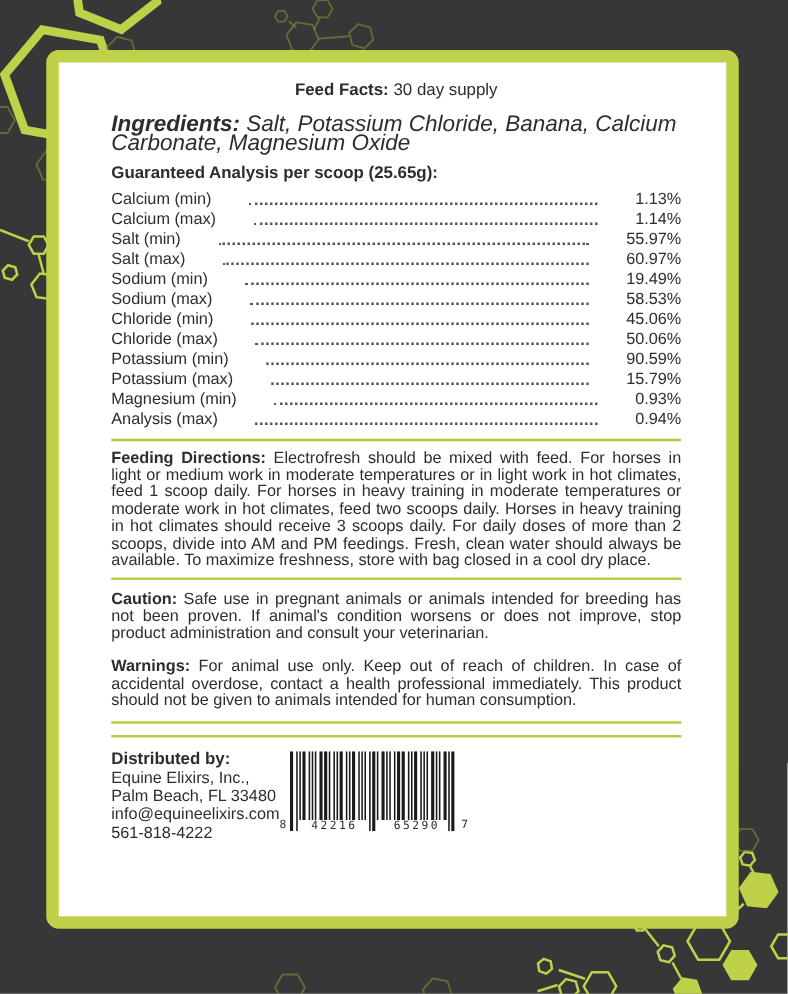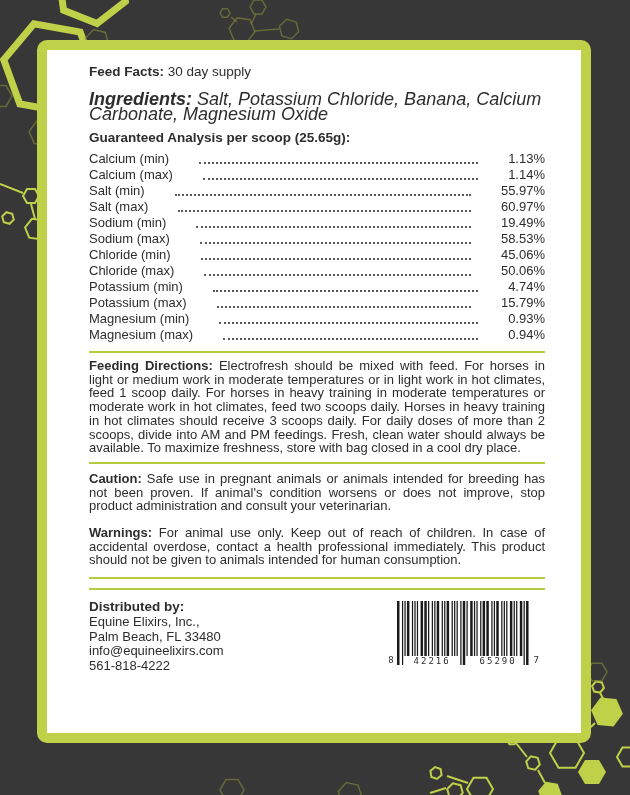--- a/index.html
+++ b/index.html
@@ -3,34 +3,34 @@
 <meta charset="utf-8">
 <style>
   html,body{margin:0;padding:0;}
   .page{position:relative;width:630px;height:795px;background:#373737;overflow:hidden;
         font-family:"Liberation Sans",sans-serif;color:#2d2d2d;}
   svg.deco{position:absolute;left:0;top:0;}
   .panel{position:absolute;left:37px;top:40px;width:554px;height:703px;box-sizing:border-box;
          background:#ffffff;border:10px solid #bfd148;border-radius:10px;
          padding:14px 36px 10px 42px;overflow:hidden;}
   .b{font-weight:bold;}
-  .feed-facts{font-size:13.5px;line-height:15px;margin:0 0 13px;}
+  .feed-facts{font-size:13.5px;line-height:15px;margin:0 0 13px;text-align:center;}
   .ingredients{font-size:18px;line-height:14.5px;margin:0 0 9px;font-style:italic;}
   .ga-heading{font-size:13.5px;font-weight:bold;margin:0 0 6px;}
   .ga-row{display:flex;align-items:flex-end;font-size:13px;line-height:16px;gap:29px;}
   .ga-name,.ga-val{white-space:nowrap;}
   .ga-dots{flex:1;border-bottom:2px dotted #575757;margin:0 1px 3px 1px;}
   hr.div{border:0;height:2px;background:#b8cb3e;}
   .hr1{margin:8px 0 6px;}
   .hr2{margin:7px 0 8px;}
   .hr3{margin:10px 0 9px;}
   .hr4{margin:7px 0 9px;}
   .para{font-size:13px;line-height:13.7px;text-align:justify;margin:0;}
   .warnings{margin-top:13px;}
-  .footer{display:flex;justify-content:space-between;align-items:flex-start;margin-top:1px;}
+  .footer{display:flex;justify-content:flex-start;align-items:flex-start;margin-top:1px;}
   .dist{font-size:13px;line-height:14.5px;}
   .dist-label{font-size:13.5px;font-weight:bold;line-height:16px;}
   .barcode{display:flex;align-items:flex-end;gap:3px;margin-top:2px;margin-right:6px;}
   .bc-side{font-family:"DejaVu Sans Mono",monospace;font-size:9px;line-height:9px;}
   .bc-bars{position:relative;width:134px;height:64px;}
   .bc-num{position:absolute;bottom:-1px;font-family:"DejaVu Sans Mono",monospace;font-size:9px;
           line-height:9px;background:#fff;padding:0 3px;letter-spacing:2px;}
   .bc-num-left{left:14px;}
   .bc-num-right{left:68px;margin-left:12px;}
 </style>
@@ -128,34 +128,34 @@
           <span class="ga-val">45.06%</span>
         </div>
       <div class="ga-row">
           <span class="ga-name">Chloride (max)</span>
           <span class="ga-dots"></span>
           <span class="ga-val">50.06%</span>
         </div>
       <div class="ga-row">
           <span class="ga-name">Potassium (min)</span>
           <span class="ga-dots"></span>
-          <span class="ga-val">4.74%</span>
+          <span class="ga-val">90.59%</span>
         </div>
       <div class="ga-row">
           <span class="ga-name">Potassium (max)</span>
           <span class="ga-dots"></span>
           <span class="ga-val">15.79%</span>
         </div>
       <div class="ga-row">
           <span class="ga-name">Magnesium (min)</span>
           <span class="ga-dots"></span>
           <span class="ga-val">0.93%</span>
         </div>
       <div class="ga-row">
-          <span class="ga-name">Magnesium (max)</span>
+          <span class="ga-name">Analysis (max)</span>
           <span class="ga-dots"></span>
           <span class="ga-val">0.94%</span>
         </div>
     </div>
 
     <hr class="div hr1">
 
     <p class="para"><span class="b">Feeding Directions:</span> <span>Electrofresh should be mixed with feed. For horses in light or medium work in moderate temperatures or in light work in hot climates, feed 1 scoop daily. For horses in heavy training in moderate temperatures or moderate work in hot climates, feed two scoops daily. Horses in heavy training in hot climates should receive 3 scoops daily. For daily doses of more than 2 scoops, divide into AM and PM feedings. Fresh, clean water should always be available. To maximize freshness, store with bag closed in a cool dry place.</span></p>
 
     <hr class="div hr2">

